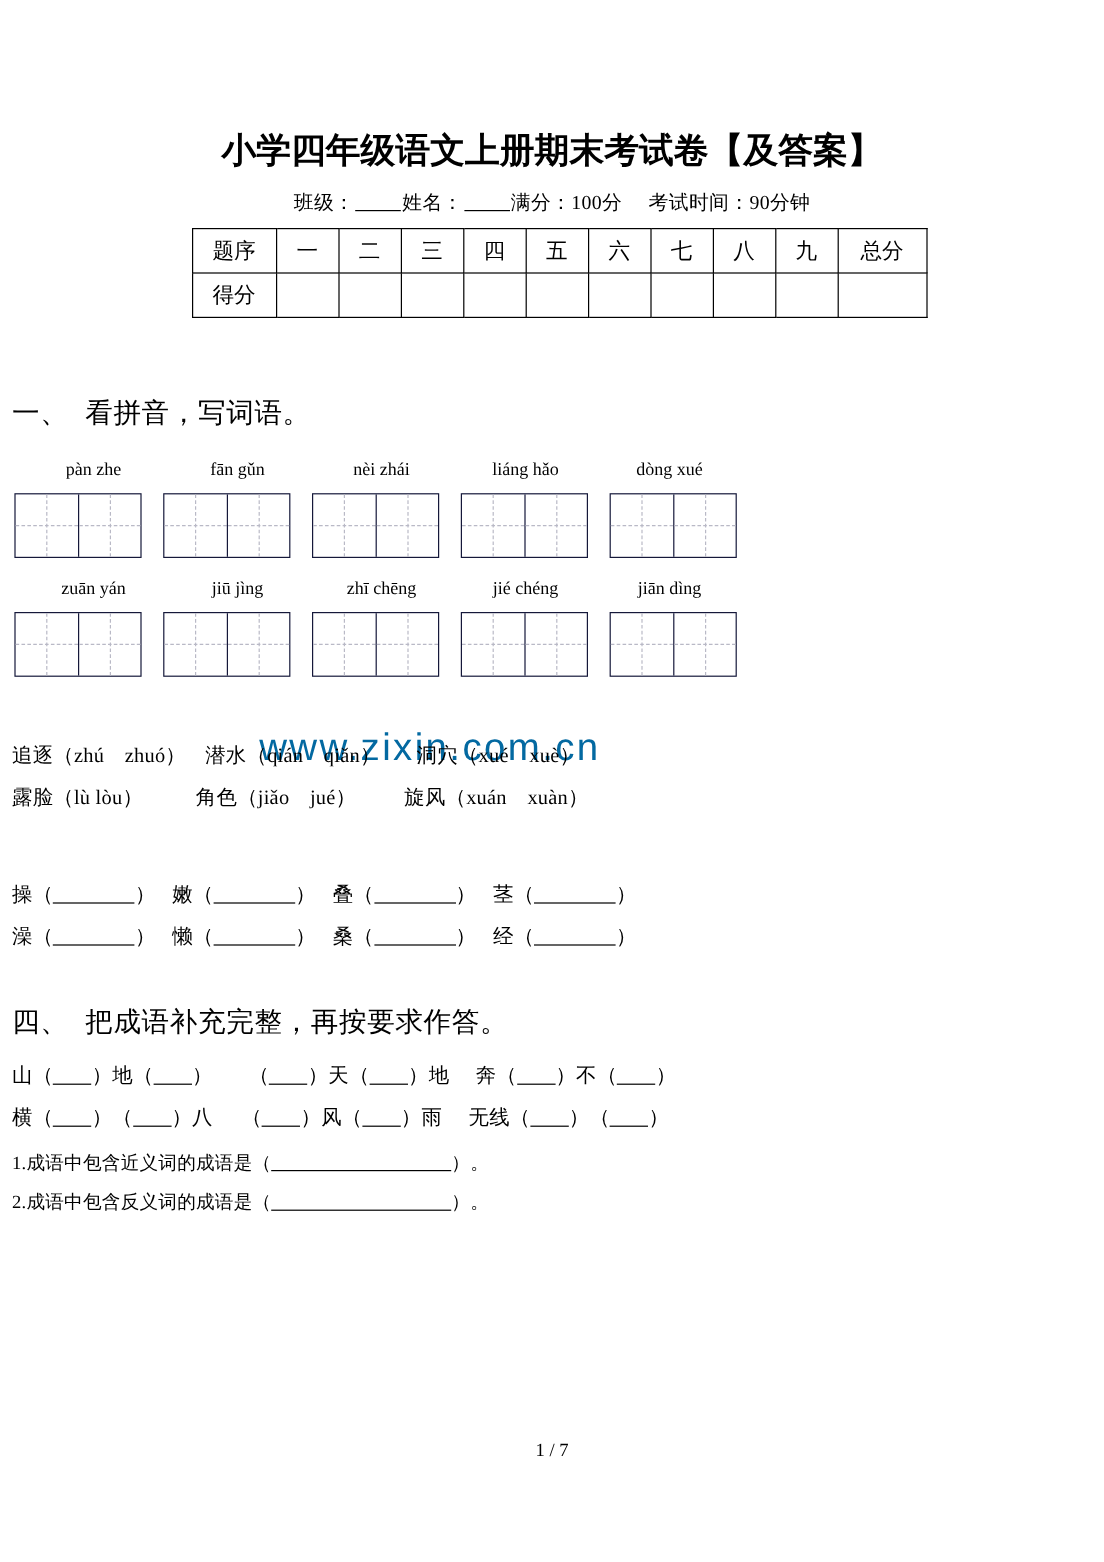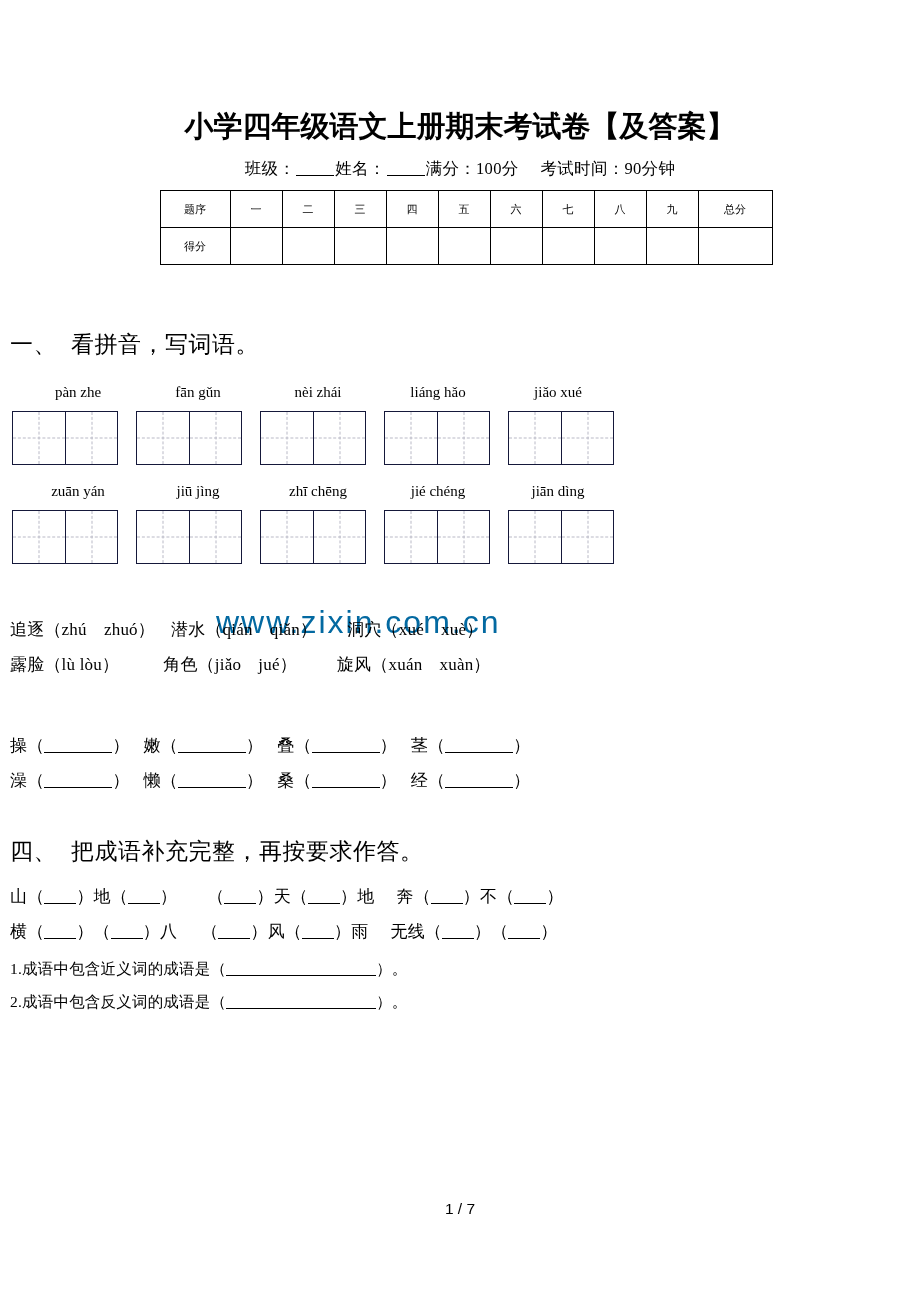--- a/index.html
+++ b/index.html
@@ -77,21 +77,21 @@
   table.score-table {
     border-collapse: collapse;
     width: 601px;
     table-layout: fixed;
   }
   table.score-table td {
     border: 1px solid #000;
     height: 36px;
     text-align: center;
     vertical-align: middle;
-    font-size: 11px;
+    font-size: 18px;
     padding: 0;
   }
   table.score-table td.head-col { width: 69px; }
   table.score-table td.num-col  { width: 51px; }
   table.score-table td.total-col{ width: 73px; }
 
   
   .sec {
     font-size: 23px;
     font-weight: normal;
@@ -167,21 +167,21 @@
   .u-title { display:inline-block; border-bottom:1px solid #000; width:52px; vertical-align:-2px; }
 
   
   .page-footer {
     position: absolute;
     left: 0;
     right: 0;
     bottom: 84px;
     text-align: center;
     font-size: 15.5px;
-    font-family: Liberation Sans, sans-serif;
+    font-family: Liberation Serif, serif;
   }
 </style>
 </head>
 <body>
 
 <div class="page">
 
   <div class="watermark">www.zixin.com.cn</div>
 
   <div class="content">
@@ -231,21 +231,21 @@
       <span class="sec-num">一、</span><span>看拼音，写词语。</span>
     </div>
 
     <div style="height:22px"></div>
 
     <div class="pinyin-row">
       <div class="pinyin-cell">pàn zhe</div>
       <div class="pinyin-cell">fān gǔn</div>
       <div class="pinyin-cell">nèi zhái</div>
       <div class="pinyin-cell">liáng hǎo</div>
-      <div class="pinyin-cell">jiǎo xué</div>
+      <div class="pinyin-cell">dòng xué</div>
     </div>
 
     <div style="height:10px"></div>
 
     <div class="grid-row">
       <div class="tzg">
           <div class="tzg-cell"></div>
           <div class="tzg-cell"></div>
         </div>
       <div class="tzg">

